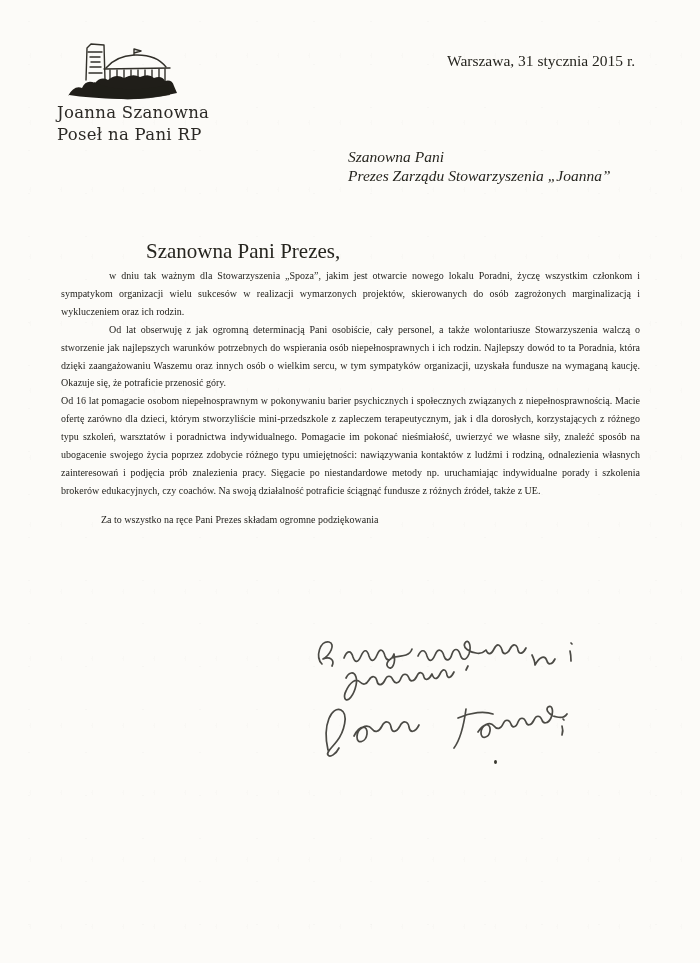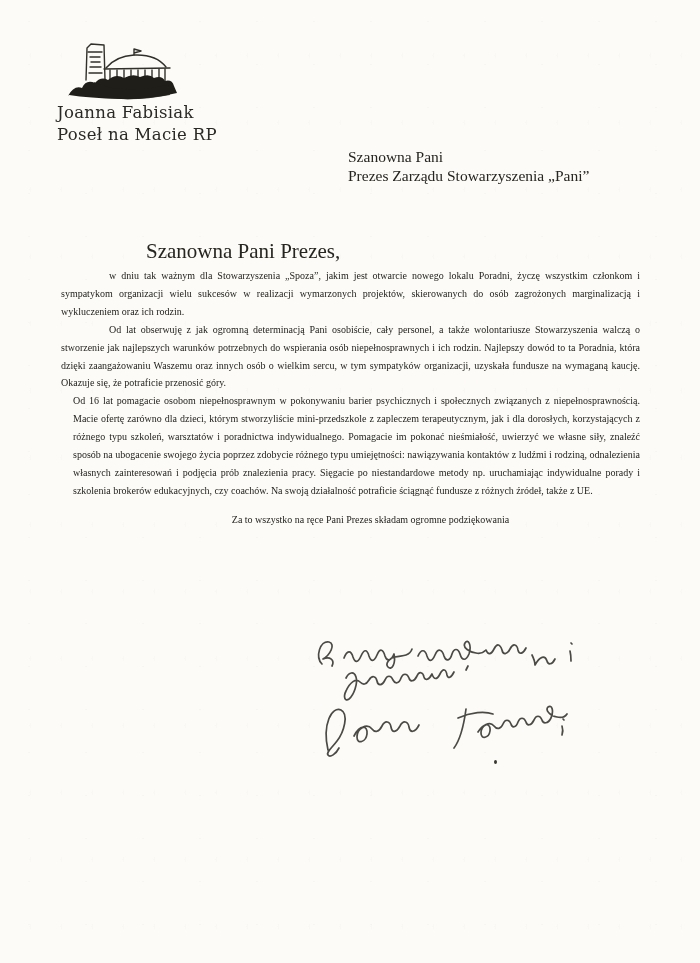--- a/index.html
+++ b/index.html
@@ -14,27 +14,27 @@
     background-position:0 0, 15px 22px;
     color:#23221f;
     overflow:hidden;
     box-shadow:0 0 6px rgba(0,0,0,0.25);
   }
   .logo{position:absolute;left:64px;top:38px;width:122px;height:68px;}
   .sender{position:absolute;left:57px;top:102px;
     font-family:"DejaVu Serif","Liberation Serif",serif;
     font-size:16.5px;line-height:22px;color:#2b2925;letter-spacing:.3px;}
   .dateline{position:absolute;left:447px;top:52px;font-size:15.5px;color:#26251f;}
-  .recipient{position:absolute;left:348px;top:147px;font-size:15.5px;line-height:19px;color:#26251f;}
+  .recipient{position:absolute;left:348px;top:147px;font-size:15.5px;line-height:19px;color:#26251f;font-style:italic;}
   .salutation{position:absolute;left:146px;top:239px;font-size:21px;color:#26251f;}
   .letter-body{position:absolute;left:61px;top:267px;width:579px;
     font-size:10px;line-height:17.9px;text-align:justify;color:#24231f;}
   .letter-body p{margin:0;text-indent:48px;}
-  .letter-body p.no-indent{text-indent:0;margin-left:12px;}
-  .letter-body p.closing{margin-top:11px;text-indent:40px;text-align:center;}
+  .letter-body p.no-indent{text-indent:0;}
+  .letter-body p.closing{margin-top:11px;text-indent:40px;text-align:left;}
   .signature{position:absolute;left:306px;top:624px;width:296px;height:146px;}
   .sig-dot{position:absolute;left:494px;top:760px;width:3px;height:4px;border-radius:50%;background:#39382f;}
   .ink{stroke:#4b4a45;stroke-width:1.7;fill:none;stroke-linecap:round;stroke-linejoin:round;}
   .logo-ink{stroke:#32302a;stroke-width:1.4;fill:none;stroke-linecap:round;stroke-linejoin:round;}
 </style>
 </head>
 <body>
 
 <div class="page">
 
@@ -59,28 +59,29 @@
           <path d="M95,31 V55"></path>
           <path d="M101,31 V54"></path>
       </g>
 
       <path fill="#201e19" d="M4,58 q6,-11 14,-8 q4,-9 13,-5 q6,-7 13,-3 q8,-7 16,-2 q9,-5 16,-1 q9,-4 14,1 q8,-3 11,3 q7,-2 9,5 l3,7 q-30,7 -56,6 q-32,-1 -52,-4 z"></path>
       <path fill="#201e19" d="M30,44 q12,6 30,7 q22,1 44,-4 l2,10 q-40,8 -78,1 z" opacity="0.85"></path>
     </svg>
   </div>
 
   <div class="sender">
-    <div>Joanna Fabisiak</div>
-    <div>Poseł na Macie RP</div>
+    <div>Joanna Szanowna</div>
+    <div>Poseł na Pani RP</div>
   </div>
 
+  <div class="dateline">Warszawa, 31 stycznia 2015 r.</div>
 
   <div class="recipient">
     <div>Szanowna Pani</div>
-    <div>Prezes Zarządu Stowarzyszenia „Pani”</div>
+    <div>Prezes Zarządu Stowarzyszenia „Joanna”</div>
   </div>
 
   <div class="salutation">Szanowna Pani Prezes,</div>
 
   <div class="letter-body">
     <p>w dniu tak ważnym dla Stowarzyszenia „Spoza”, jakim jest otwarcie nowego lokalu Poradni, życzę wszystkim członkom i sympatykom organizacji wielu sukcesów w realizacji wymarzonych projektów, skierowanych do osób zagrożonych marginalizacją i wykluczeniem oraz ich rodzin.</p>
     <p>Od lat obserwuję z jak ogromną determinacją Pani osobiście, cały personel, a także wolontariusze Stowarzyszenia walczą o stworzenie jak najlepszych warunków potrzebnych do wspierania osób niepełnosprawnych i ich rodzin. Najlepszy dowód to ta Poradnia, która dzięki zaangażowaniu Waszemu oraz innych osób o wielkim sercu, w tym sympatyków organizacji, uzyskała fundusze na wymaganą kaucję. Okazuje się, że potraficie przenosić góry.</p>
     <p class="no-indent">Od 16 lat pomagacie osobom niepełnosprawnym w pokonywaniu barier psychicznych i społecznych związanych z niepełnosprawnością. Macie ofertę zarówno dla dzieci, którym stworzyliście mini-przedszkole z zapleczem terapeutycznym, jak i dla dorosłych, korzystających z różnego typu szkoleń, warsztatów i poradnictwa indywidualnego. Pomagacie im pokonać nieśmiałość, uwierzyć we własne siły, znaleźć sposób na ubogacenie swojego życia poprzez zdobycie różnego typu umiejętności: nawiązywania kontaktów z ludźmi i rodziną, odnalezienia własnych zainteresowań i podjęcia prób znalezienia pracy. Sięgacie po niestandardowe metody np. uruchamiając indywidualne porady i szkolenia brokerów edukacyjnych, czy coachów. Na swoją działalność potraficie ściągnąć fundusze z różnych źródeł, także z UE.</p>
     <p class="closing">Za to wszystko na ręce Pani Prezes składam ogromne podziękowania</p>
   </div>

